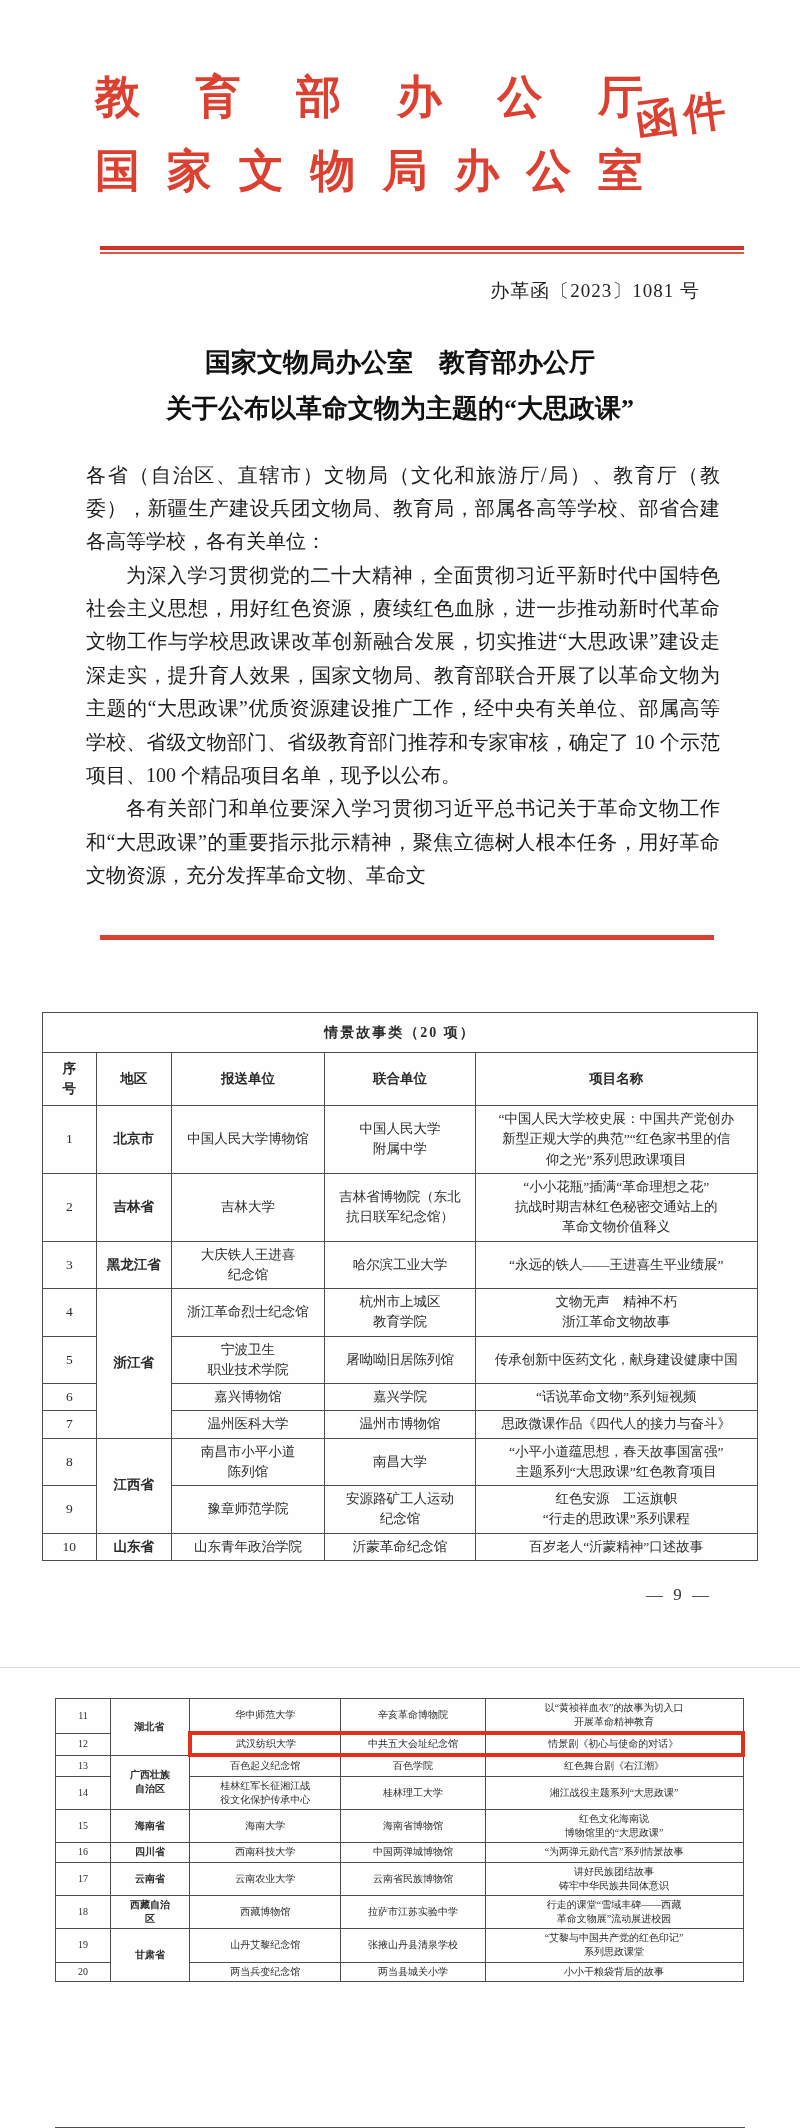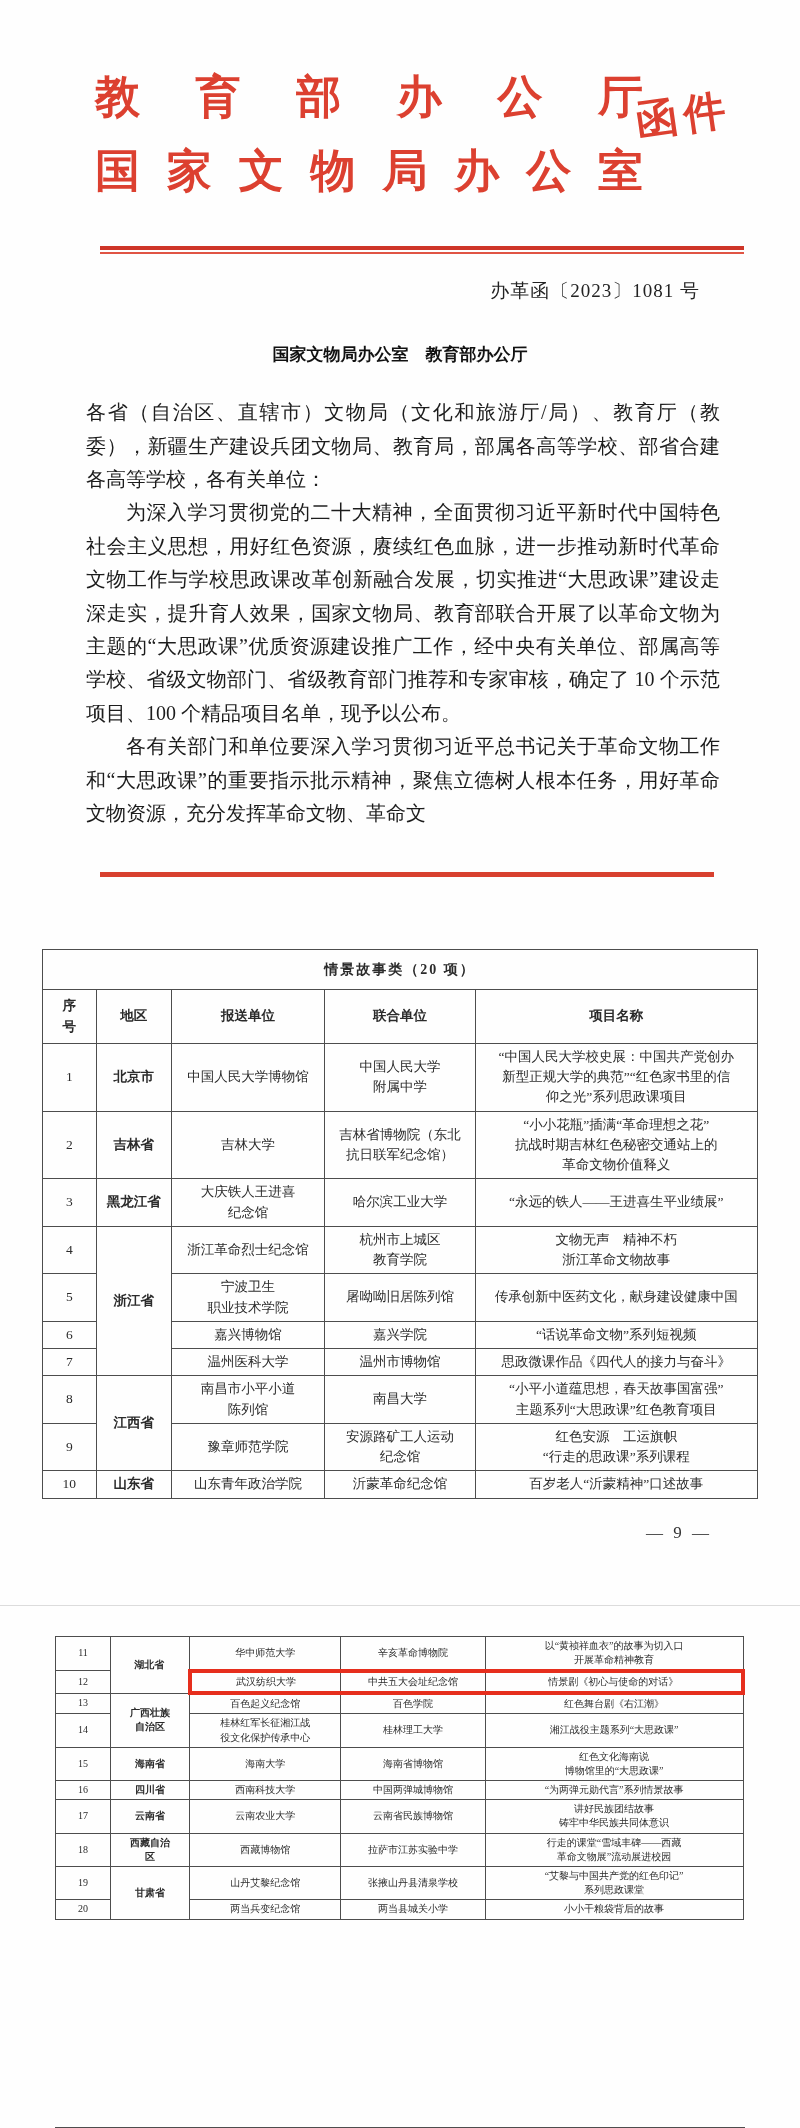--- a/index.html
+++ b/index.html
@@ -32,21 +32,21 @@
     border-top:4px solid #ce3528;
     border-bottom:2px solid #e05444;
   }
   .doc-number{
     margin:24px 100px 16px 0;text-align:right;
     font-size:19px;color:#222;letter-spacing:1px;
   }
   
   .doc-title{
     margin-top:36px;text-align:center;
-    font-weight:bold;font-size:17px;line-height:1.78;color:#111;
+    font-weight:bold;font-size:26px;line-height:1.78;color:#111;
   }
   
   .doc-body{
     margin:26px 80px 0 86px;
     font-size:20px;line-height:1.67;text-align:justify;color:#1c1c1c;
   }
   .doc-body p{margin:0;}
   .doc-body p.indent{text-indent:2em;}
   .rule-thick{
     margin:42px 86px 0 100px;height:5px;background:#d8402f;
@@ -85,20 +85,21 @@
     <div class="org-line">国家文物局办公室</div>
     <div class="stamp">函件</div>
   </div>
 
   <div class="rule-double"></div>
 
   <div class="doc-number">办革函〔2023〕1081 号</div>
 
   <div class="doc-title">
     <div>国家文物局办公室　教育部办公厅</div>
+    <div>关于公布以革命文物为主题的“大思政课”</div>
   </div>
 
   <div class="doc-body">
     <p>各省（自治区、直辖市）文物局（文化和旅游厅/局）、教育厅（教委），新疆生产建设兵团文物局、教育局，部属各高等学校、部省合建各高等学校，各有关单位：</p>
     <p class="indent">为深入学习贯彻党的二十大精神，全面贯彻习近平新时代中国特色社会主义思想，用好红色资源，赓续红色血脉，进一步推动新时代革命文物工作与学校思政课改革创新融合发展，切实推进“大思政课”建设走深走实，提升育人效果，国家文物局、教育部联合开展了以革命文物为主题的“大思政课”优质资源建设推广工作，经中央有关单位、部属高等学校、省级文物部门、省级教育部门推荐和专家审核，确定了 10 个示范项目、100 个精品项目名单，现予以公布。</p>
     <p class="indent">各有关部门和单位要深入学习贯彻习近平总书记关于革命文物工作和“大思政课”的重要指示批示精神，聚焦立德树人根本任务，用好革命文物资源，充分发挥革命文物、革命文</p>
   </div>
 
   <div class="rule-thick"></div>
 

